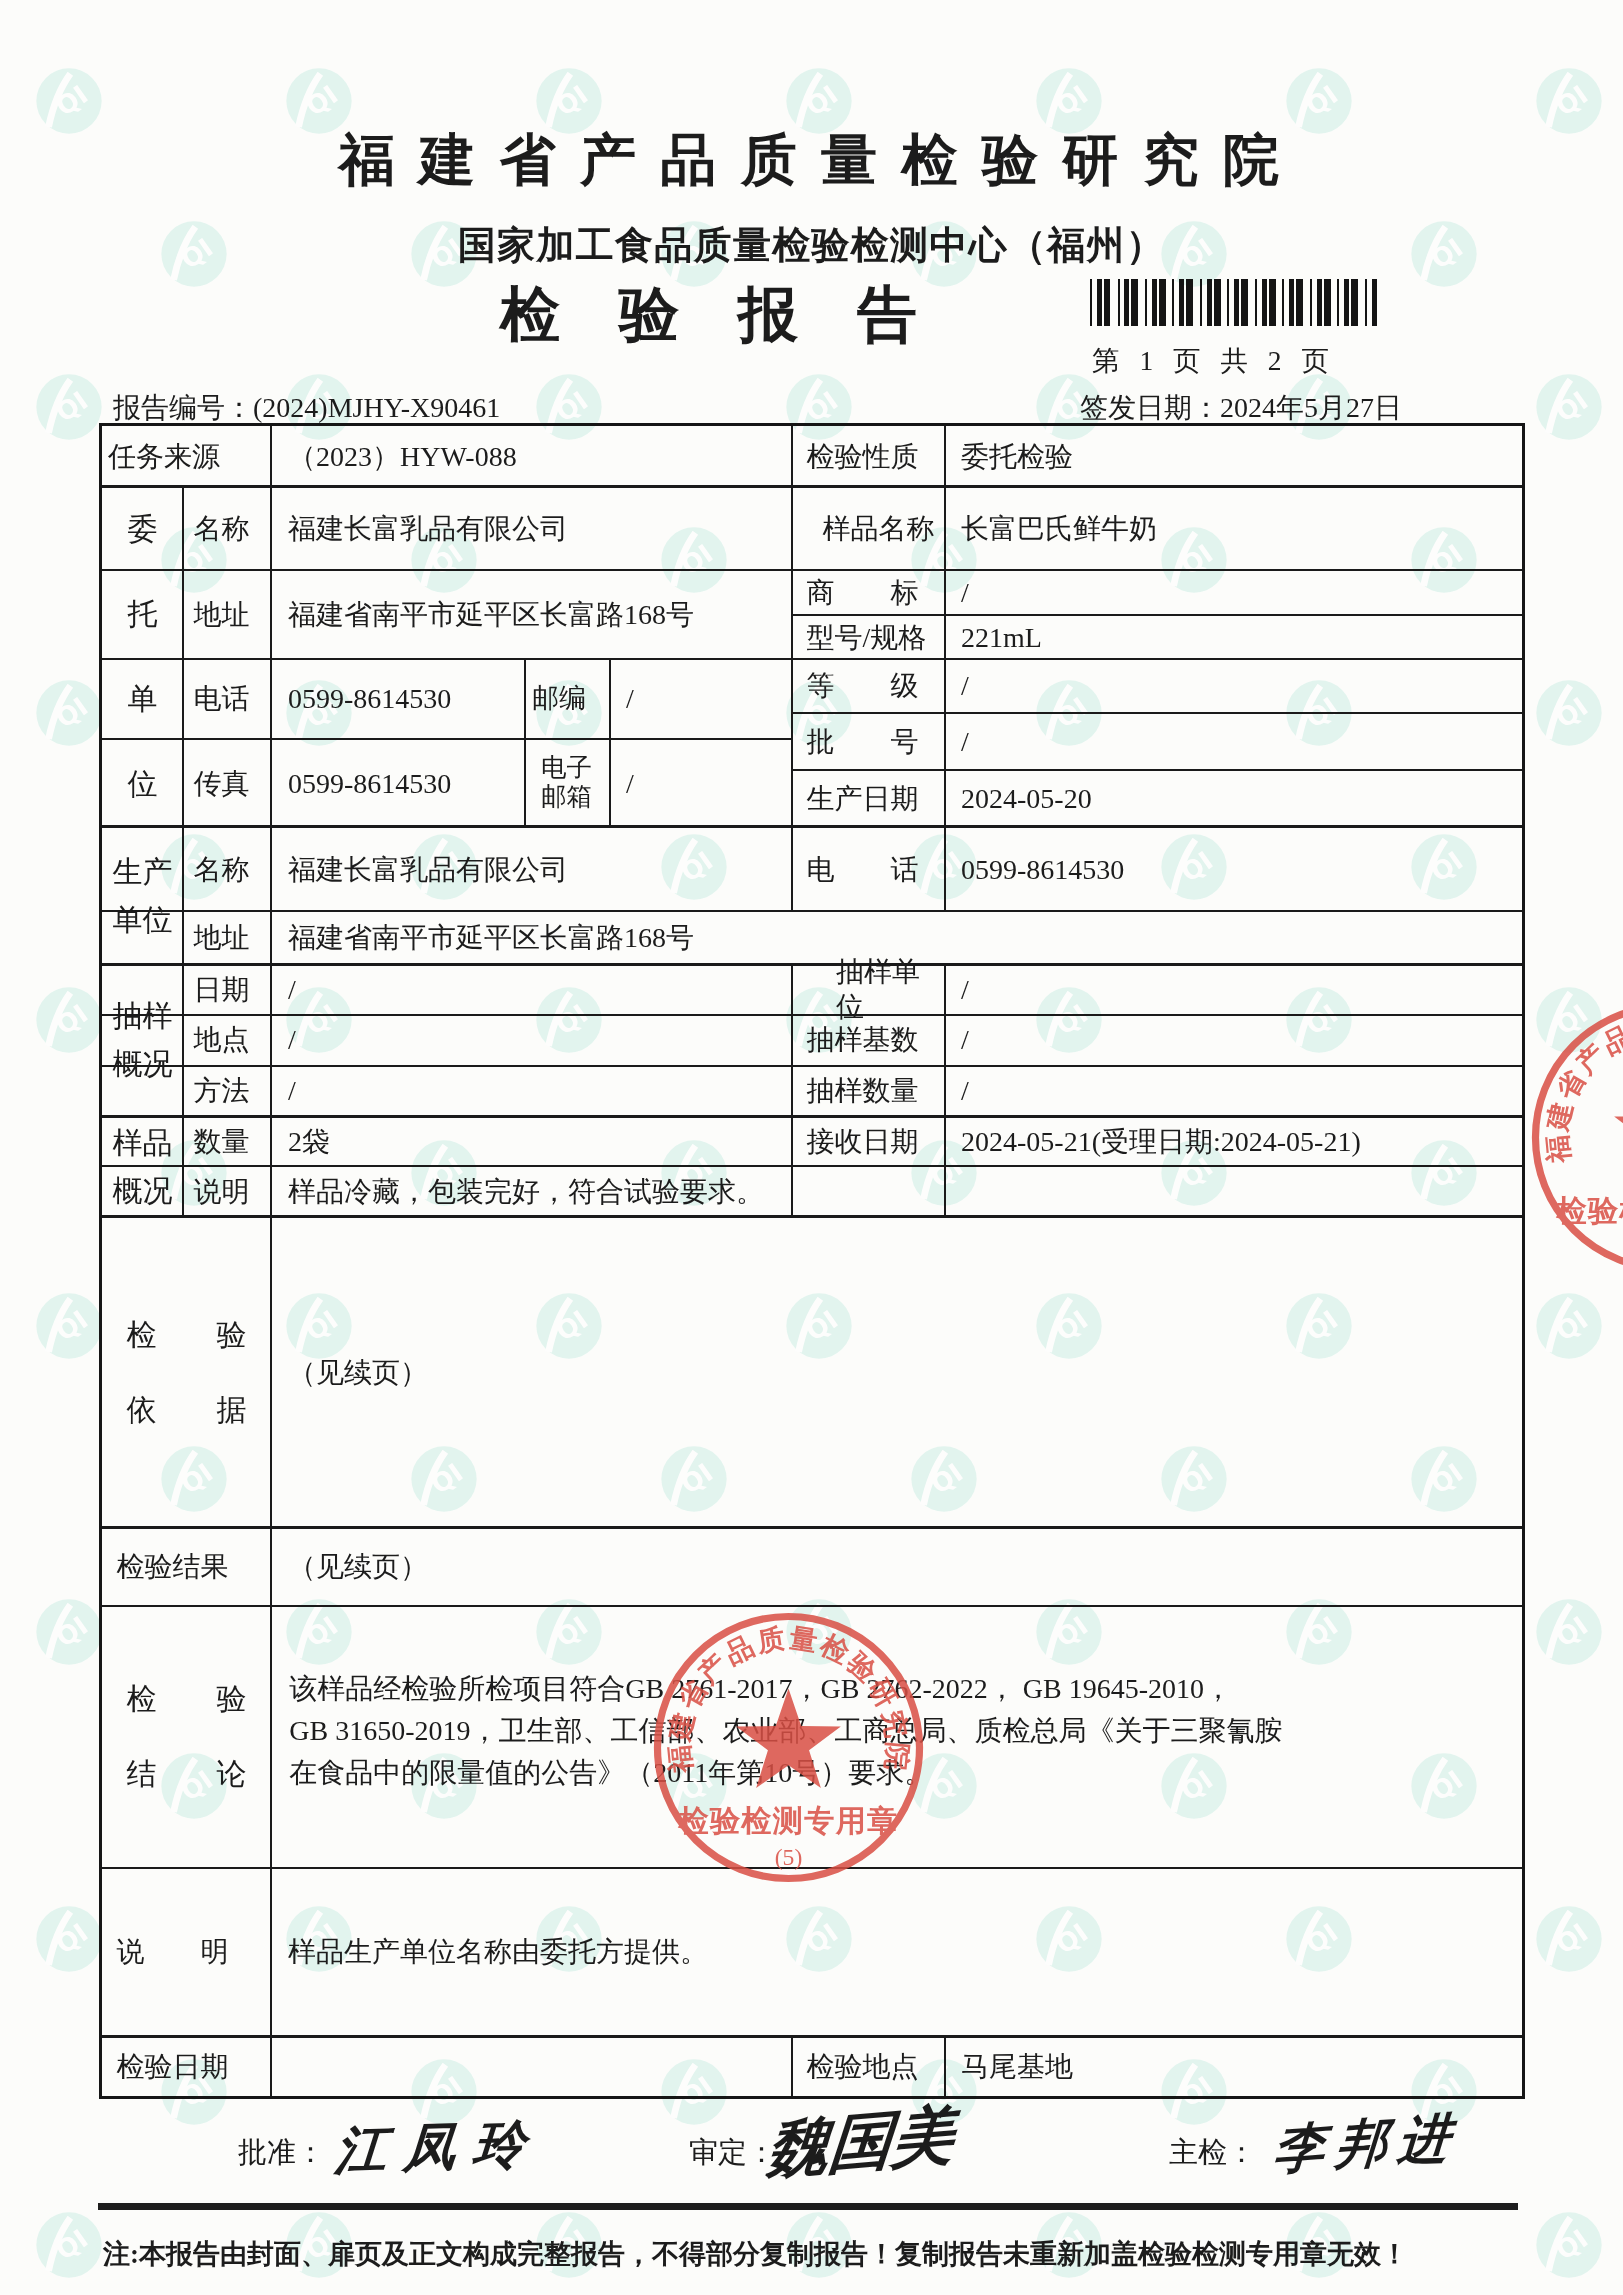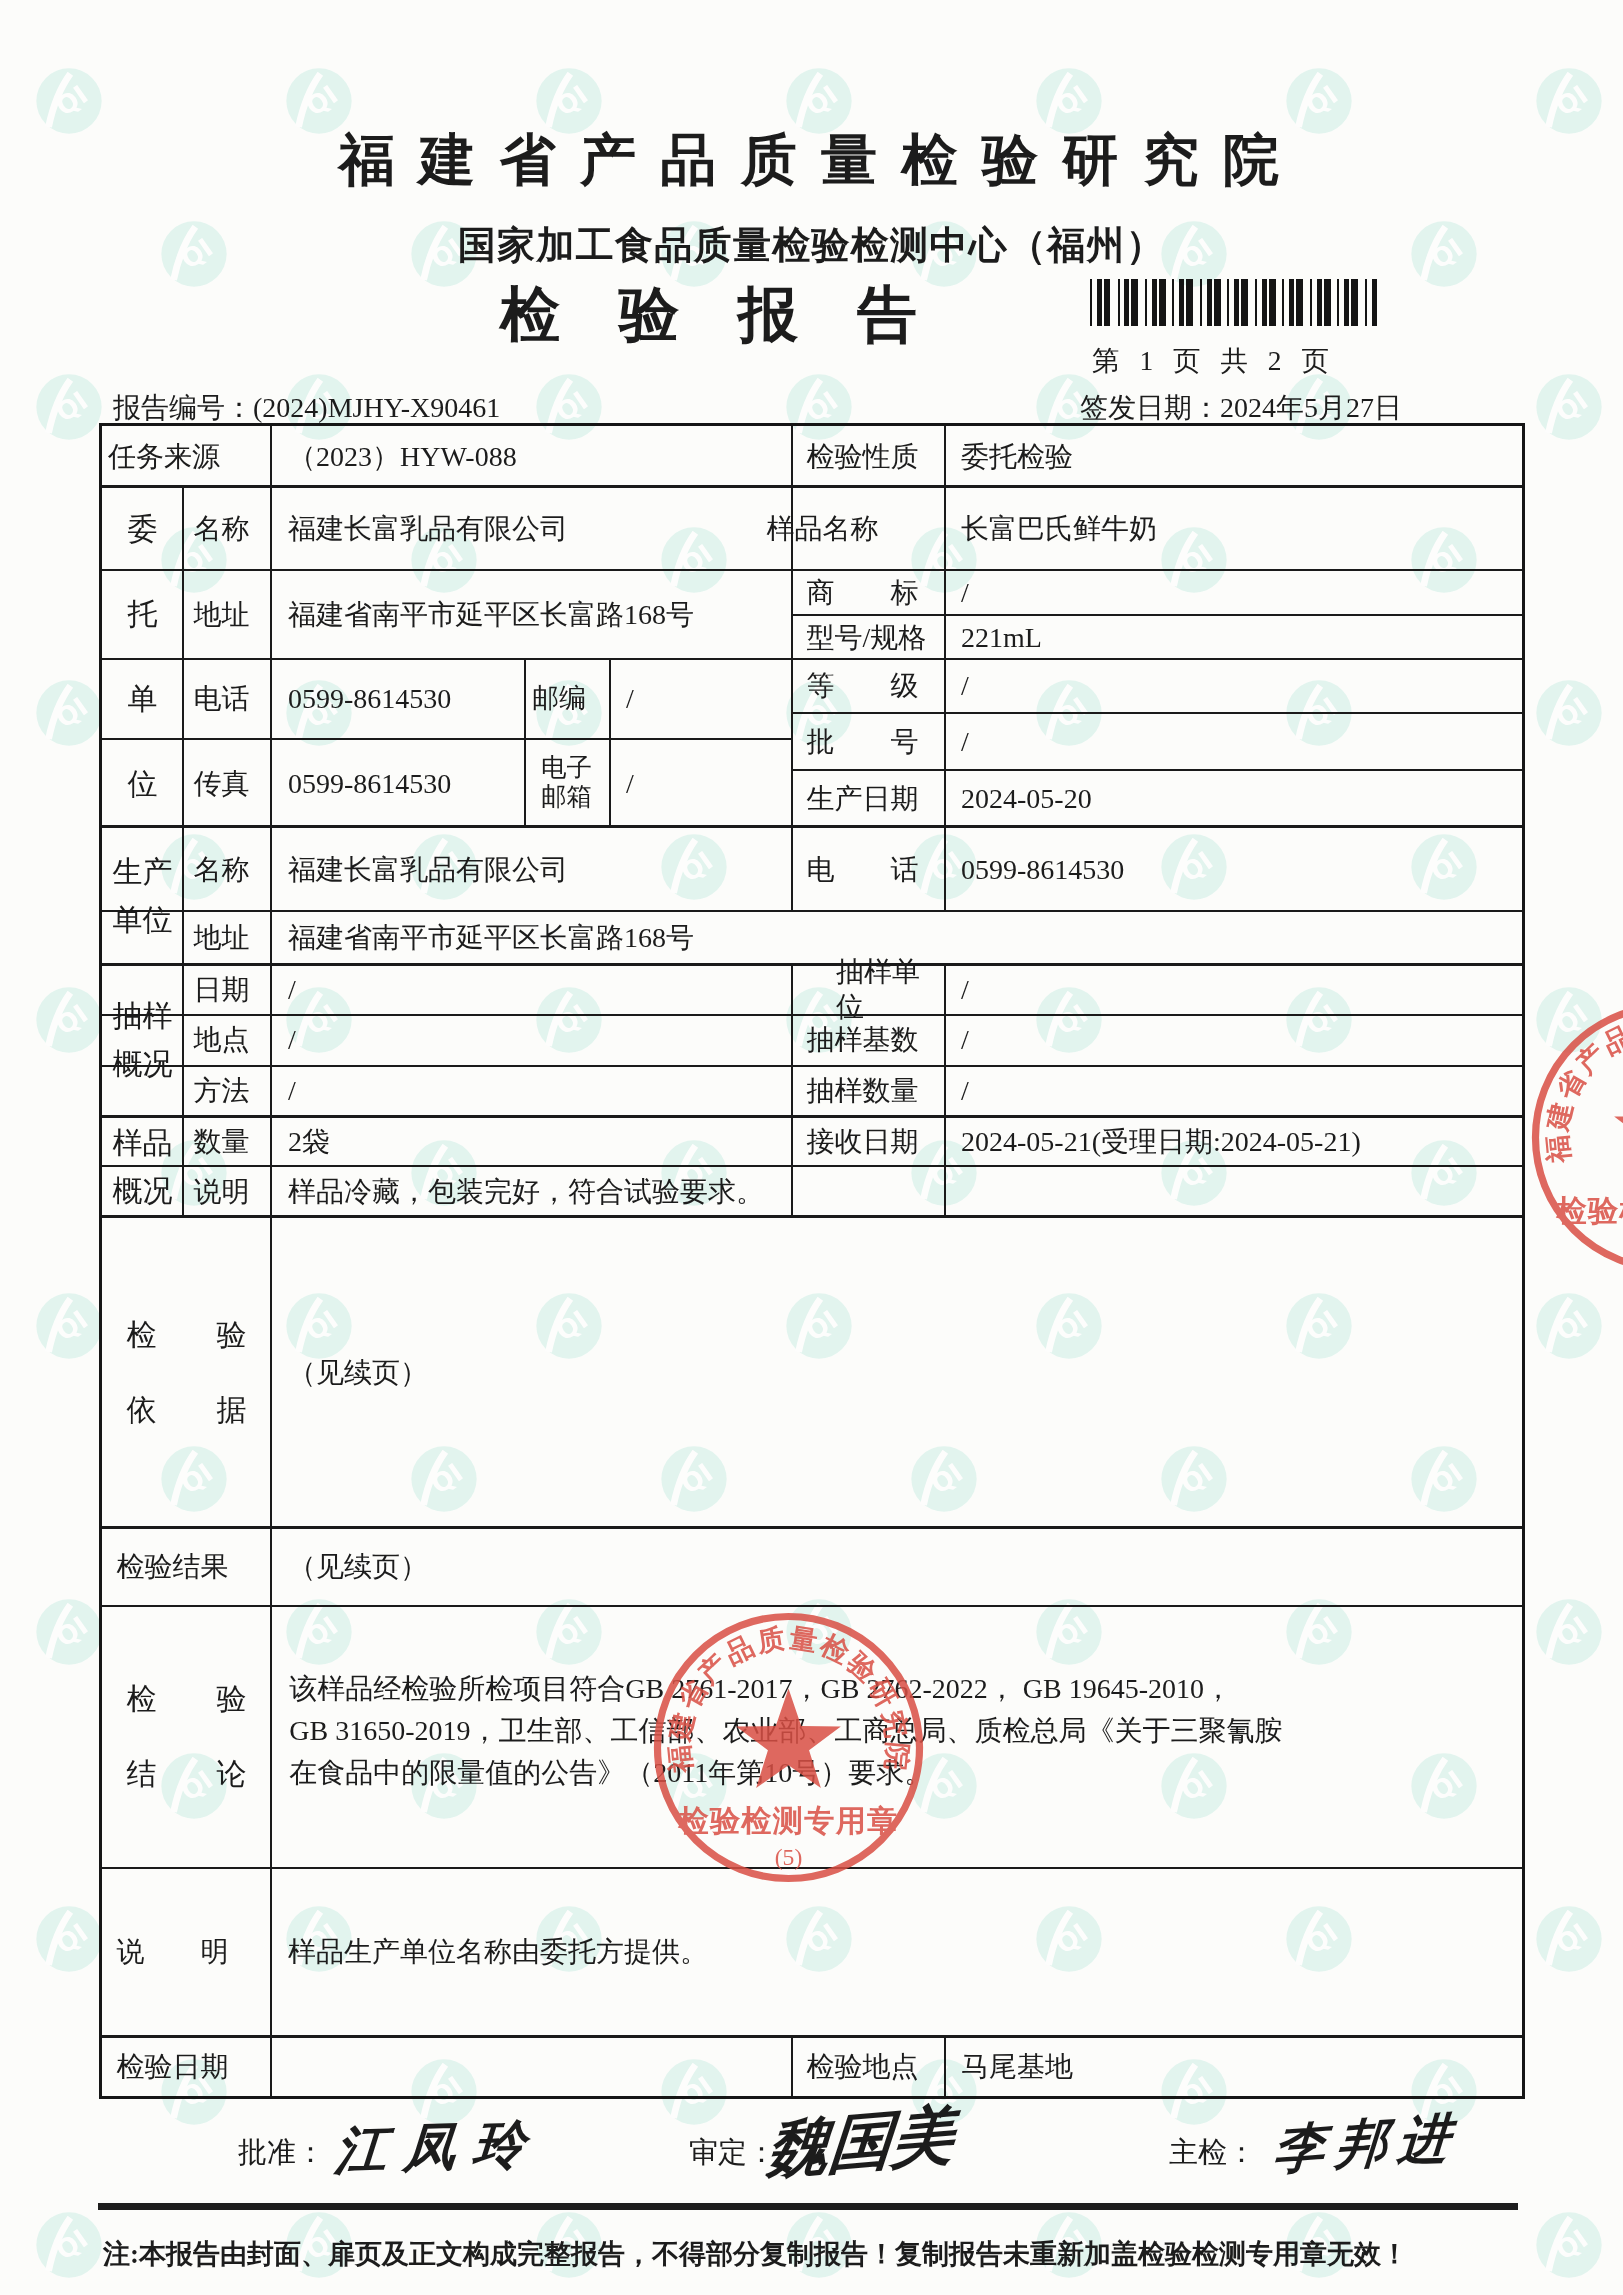--- a/index.html
+++ b/index.html
@@ -620,21 +620,21 @@
       <div class="c lbl4" style="left: 690px; top: 0px; width: 153px; height: 60px;">检验性质</div>
       <div class="c val" style="left: 842px; top: 0px; width: 577px; height: 60px;">委托检验</div>
       <div class="c vgroup split-lines" style="left: 0px; top: 60px; width: 81px; height: 340px;">
         <span>委</span>
         <span>托</span>
         <span>单</span>
         <span>位</span>
       </div>
       <div class="c lbl2" style="left: 81px; top: 60px; width: 88px; height: 84px;">名称</div>
       <div class="c val" style="left: 169px; top: 60px; width: 521px; height: 84px;">福建长富乳品有限公司</div>
-      <div class="c lbl4" style="left: 650px; top: 60px; width: 181px; height: 84px;">样品名称</div>
+      <div class="c lbl4" style="left: 706px; top: 60px; width: 181px; height: 84px;">样品名称</div>
       <div class="c val" style="left: 842px; top: 60px; width: 577px; height: 84px;">长富巴氏鲜牛奶</div>
       <div class="c lbl2" style="left: 81px; top: 144px; width: 88px; height: 88px;">地址</div>
       <div class="c val" style="left: 169px; top: 144px; width: 521px; height: 88px;">福建省南平市延平区长富路168号</div>
       <div class="c lbl4" style="left: 690px; top: 144px; width: 153px; height: 45px;">商　　标</div>
       <div class="c val" style="left: 842px; top: 144px; width: 577px; height: 45px;">/</div>
       <div class="c lbl4" style="left: 690px; top: 189px; width: 153px; height: 44px;">型号/规格</div>
       <div class="c val" style="left: 842px; top: 189px; width: 577px; height: 44px;">221mL</div>
       <div class="c lbl2" style="left: 81px; top: 232px; width: 88px; height: 81px;">电话</div>
       <div class="c val" style="left: 169px; top: 232px; width: 253px; height: 81px;">0599-8614530</div>
       <div class="c lblsub" style="left: 422px; top: 232px; width: 85px; height: 81px;">邮编</div>

